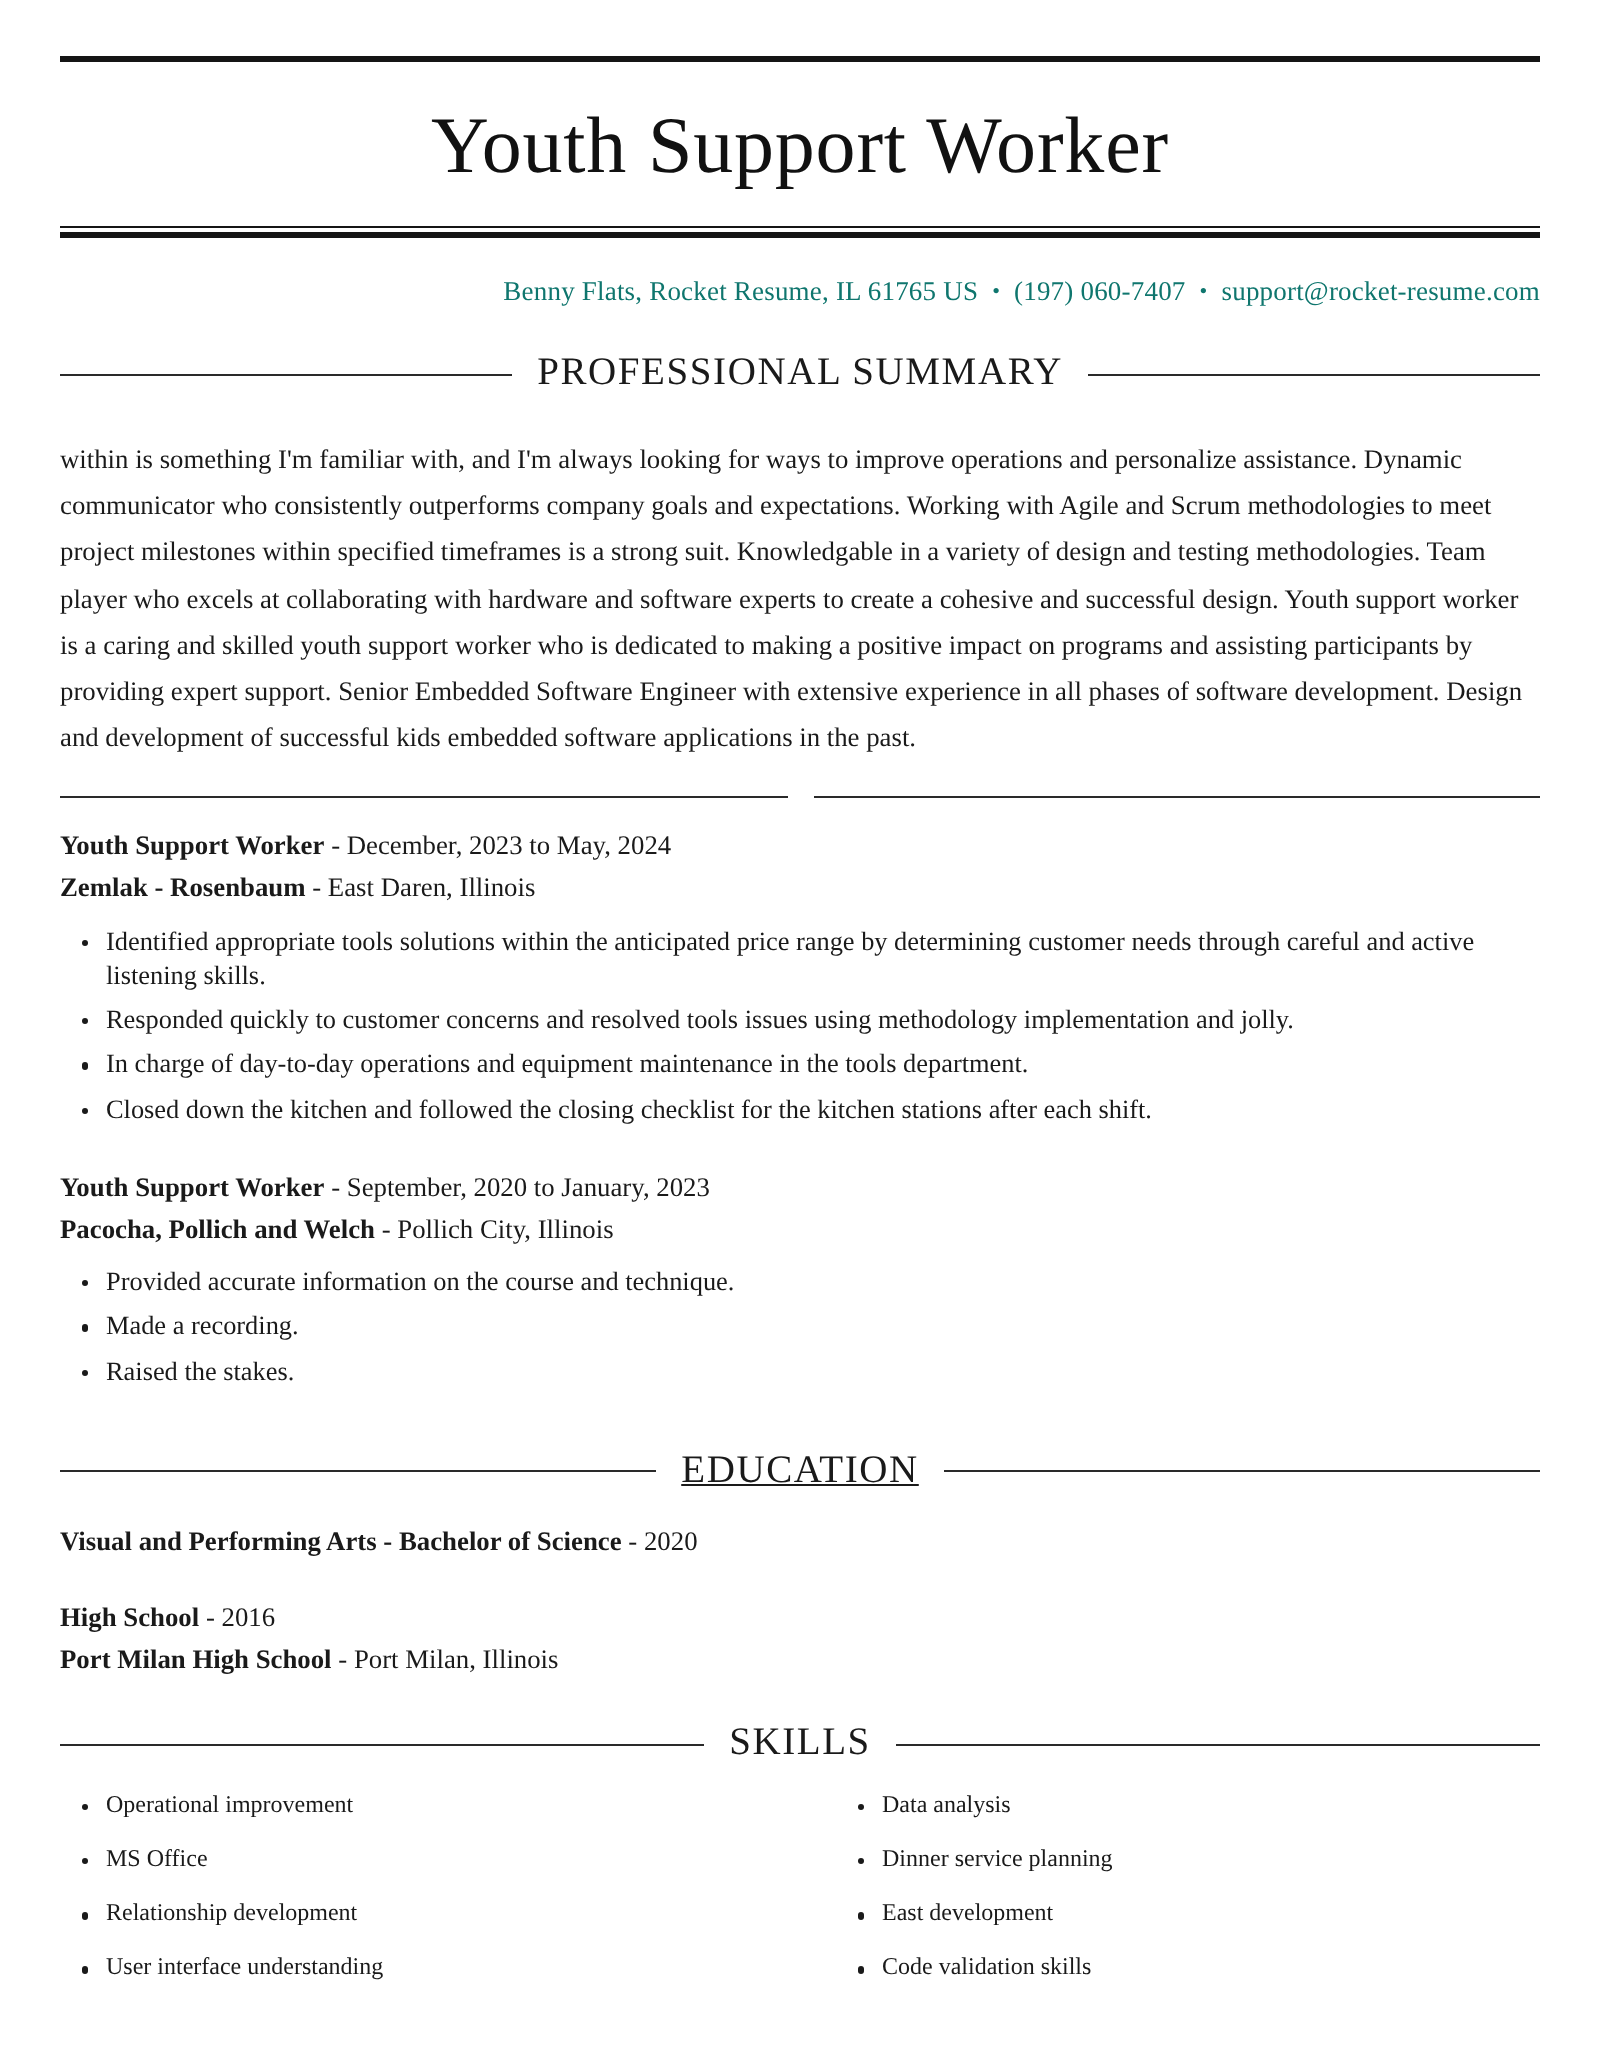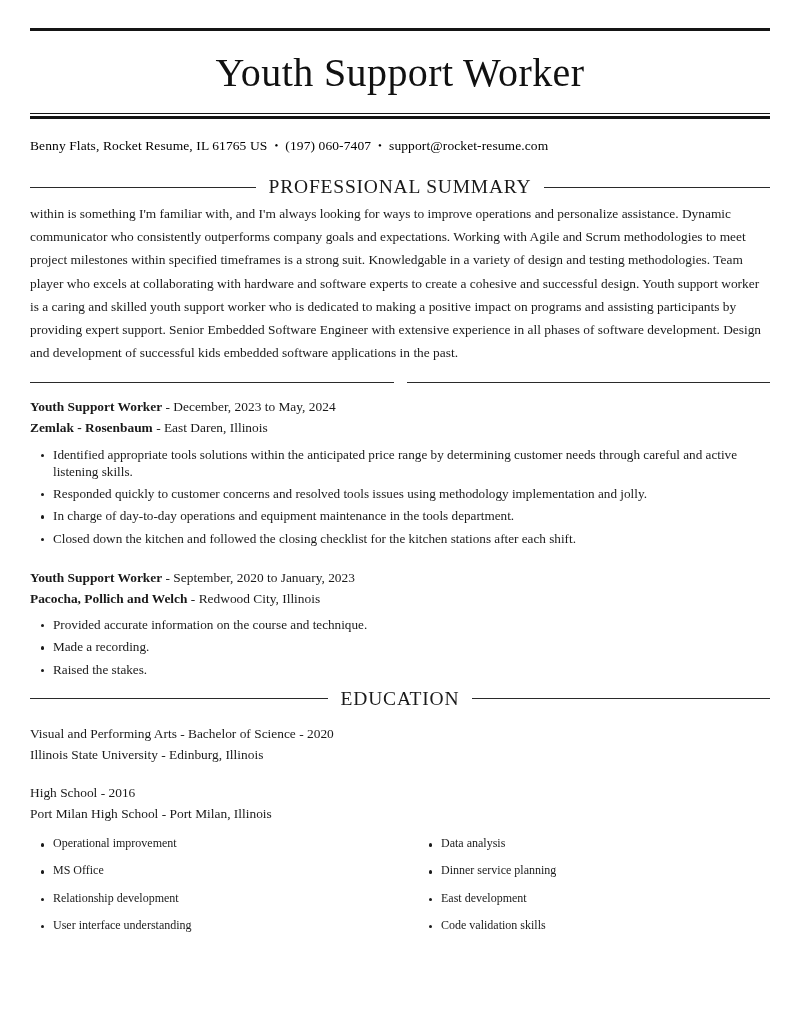--- a/index.html
+++ b/index.html
@@ -40,23 +40,23 @@
     color: #111;
   }
   .header-rule-bottom {
     height: 0;
     border-top: 1px solid #151515;
     border-bottom: 3px solid #151515;
     padding-top: 2px;
   }
 
   .contact-line {
-    text-align: left;
+    text-align: right;
     font-size: 13.5px;
-    color: #000000;
+    color: #0f766e;
     margin-top: 19px;
     letter-spacing: 0.1px;
   }
   .contact-sep {
     display: inline-block;
     padding: 0 7px;
     font-size: 11px;
     position: relative;
     top: -1px;
   }
@@ -77,29 +77,29 @@
     flex: 0 0 auto;
     font-size: 19.5px;
     letter-spacing: 0.8px;
     color: #1a1a1a;
     white-space: nowrap;
     font-weight: 400;
   }
 
   .sec-summary { margin-top: 22px; }
   .sec-work    { margin-top: 18px; }
-  .sec-edu     { margin-top: 9px; }
+  .sec-edu     { margin-top: 30px; text-decoration: underline; }
   .sec-skills  { margin-top: 21px; }
 
   
   .summary-text {
     font-size: 13.4px;
     line-height: 1.73;
     text-align: left;
-    margin-top: 4px;
+    margin-top: 20px;
     color: #1a1a1a;
   }
 
   
   .job { margin-top: 13px; font-family: Liberation Serif, serif; }
   .job + .job { margin-top: 19px; }
   .job-line {
     font-size: 13.4px;
     line-height: 1.58;
     color: #1a1a1a;
@@ -136,21 +136,21 @@
   }
 
   
   .edu-block { margin-top: 13px; }
   .edu-block + .edu-block { margin-top: 17px; }
   .edu-line {
     font-size: 13.4px;
     line-height: 1.58;
     color: #1a1a1a;
   }
-  .edu-line b { font-weight: 400; }
+  .edu-line b { font-weight: 700; }
 
   
   .skills-cols {
     display: flex;
     margin-top: 12px;
   }
   .skills-col {
     width: 50%;
     box-sizing: border-box;
   }
@@ -224,57 +224,58 @@
     </ul>
   </div>
 
   <div class="job">
     <div class="job-line">
       <b>Youth Support Worker</b>
       <span class="meta">- September, 2020 to January, 2023</span>
     </div>
     <div class="job-line">
       <b>Pacocha, Pollich and Welch</b>
-      <span class="meta">- Redwood City, Illinois</span>
+      <span class="meta">- Pollich City, Illinois</span>
     </div>
     <ul class="bullets">
       <li>Provided accurate information on the course and technique.</li>
       <li>Made a recording.</li>
       <li>Raised the stakes.</li>
     </ul>
   </div>
 
   <div class="section-head sec-edu">
     <span class="line"></span>
     <span class="label">EDUCATION</span>
     <span class="line"></span>
   </div>
 
   <div class="edu-block">
     <div class="edu-line">
       <b>Visual and Performing Arts - Bachelor of Science</b>
       <span>- 2020</span>
     </div>
-    <div class="edu-line">
-      <b>Illinois State University</b>
-      <span>- Edinburg, Illinois</span>
-    </div>
   </div>
 
   <div class="edu-block">
     <div class="edu-line">
       <b>High School</b>
       <span>- 2016</span>
     </div>
     <div class="edu-line">
       <b>Port Milan High School</b>
       <span>- Port Milan, Illinois</span>
     </div>
   </div>
 
+  <div class="section-head sec-skills">
+    <span class="line"></span>
+    <span class="label">SKILLS</span>
+    <span class="line"></span>
+  </div>
 
   <div class="skills-cols">
     <div class="skills-col left">
       <ul>
         <li>Operational improvement</li>
         <li>MS Office</li>
         <li>Relationship development</li>
         <li>User interface understanding</li>
 
       </ul>

